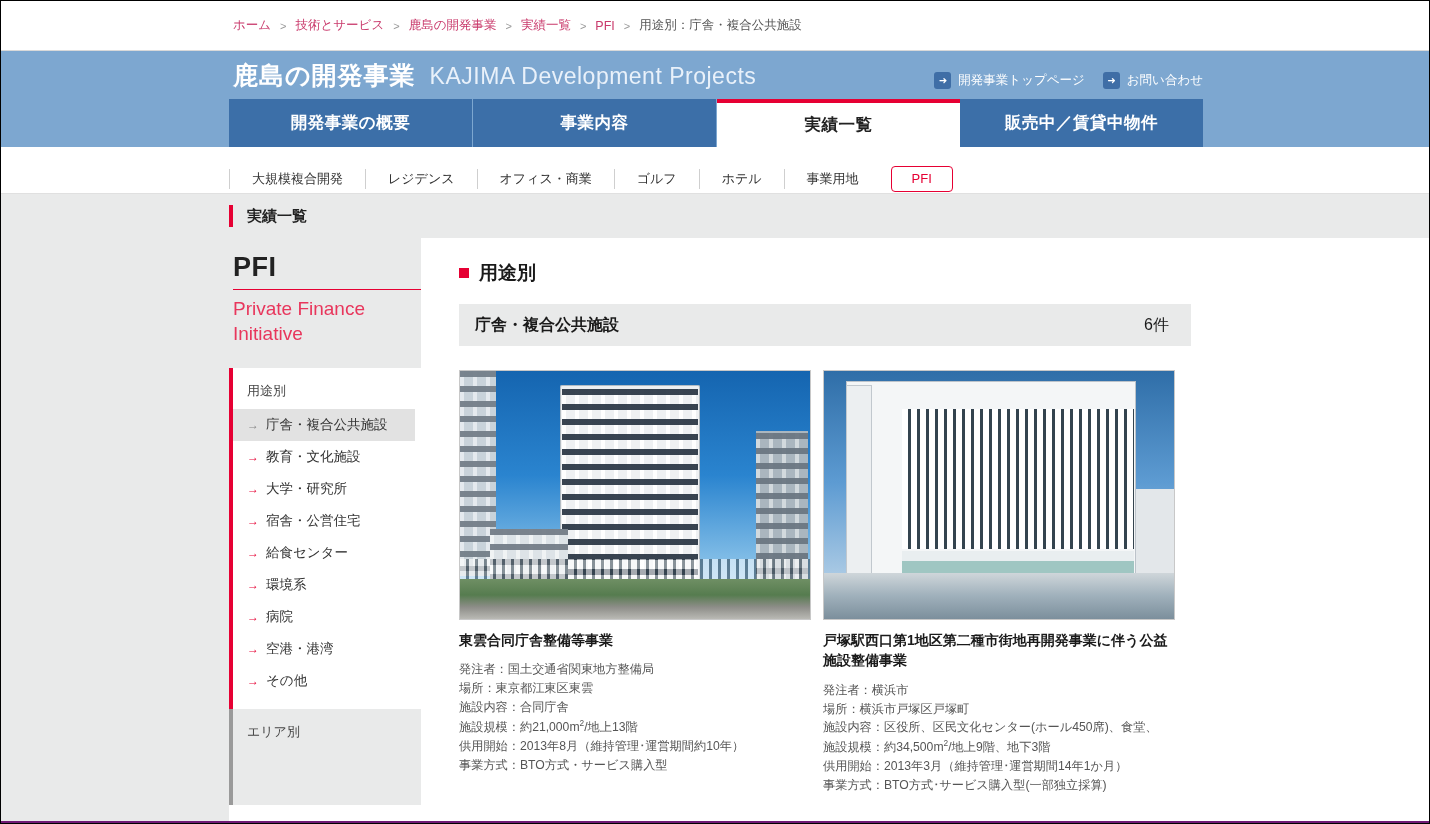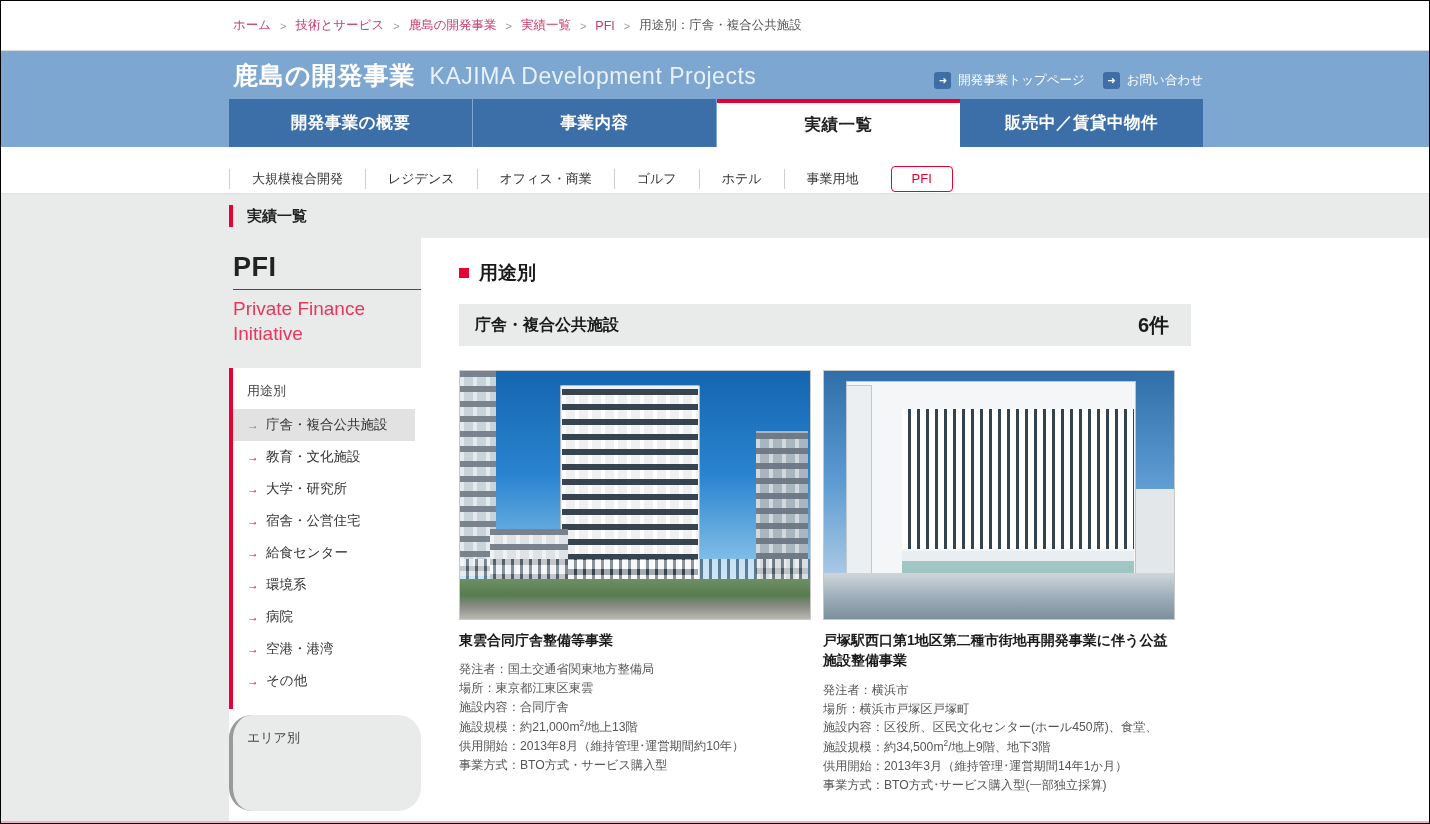--- a/index.html
+++ b/index.html
@@ -3,21 +3,21 @@
 <meta charset="utf-8">
 <style>
   * { box-sizing: border-box; margin: 0; padding: 0; }
   html, body {
     width: 1430px; height: 824px;
     font-family: "Liberation Sans", "DejaVu Sans", sans-serif;
     background: #ffffff;
     overflow: hidden;
   }
   body { border: 1px solid #000; width: 1430px; height: 824px; }
-  .page { width: 1428px; height: 822px; position: relative; background:#f9a8d4; }
+  .page { width: 1428px; height: 822px; position: relative; background:#701a75; }
 
   
   .breadcrumb {
     height: 50px;
     display: flex; align-items: center;
     padding-left: 232px;
     font-size: 12.5px;
     background: #fff;
     border-bottom: 1px solid #d9d9d9;
   }
@@ -148,41 +148,39 @@
     padding: 7px 6px 7px 14px; margin-right: 6px;
   }
   .nav-list li a .ar { color: #e60033; font-size: 12px; }
   .nav-list li a.active { background: #e2e2e2; color: #333; }
   .nav-list li a.active .ar { color: #888; }
 
   .area-block {
     border-left: 4px solid #9a9a9a;
     background: #e9eaea;
     padding: 14px 0 14px 14px;
-    margin-top: 6px;
     min-height: 96px;
-    border-radius: 23px;
   }
   .area-block .label { font-size: 13px; color: #444; }
 
   
   .main {
     flex: 1; background: #fff; padding: 22px 0 0 38px;
   }
   .sec-title { display: flex; align-items: center; gap: 10px; margin-bottom: 18px; }
   .sec-title .sq { width: 10px; height: 10px; background: #e60033; }
   .sec-title .tx { font-size: 19px; font-weight: bold; color: #1a1a1a; }
 
   .cat-bar {
     background: #e9eaea; height: 42px; width: 732px;
     display: flex; align-items: center; justify-content: space-between;
     padding: 0 22px 0 16px; margin-bottom: 24px;
   }
   .cat-bar .name { font-size: 16px; font-weight: bold; color: #1a1a1a; }
-  .cat-bar .count { font-size: 20px; font-weight: bold; color: #1a1a1a; }
+  .cat-bar .count { font-size: 16px; font-weight: normal; color: #1a1a1a; }
 
   .cards { display: flex; gap: 12px; }
   .card { width: 352px; }
   .card .photo {
     width: 352px; height: 250px;
     border: 1px solid #c8c8c8;
     overflow: hidden; position: relative;
     cursor: pointer; background:#9ec3e4;
   }
   .card .ttl {

